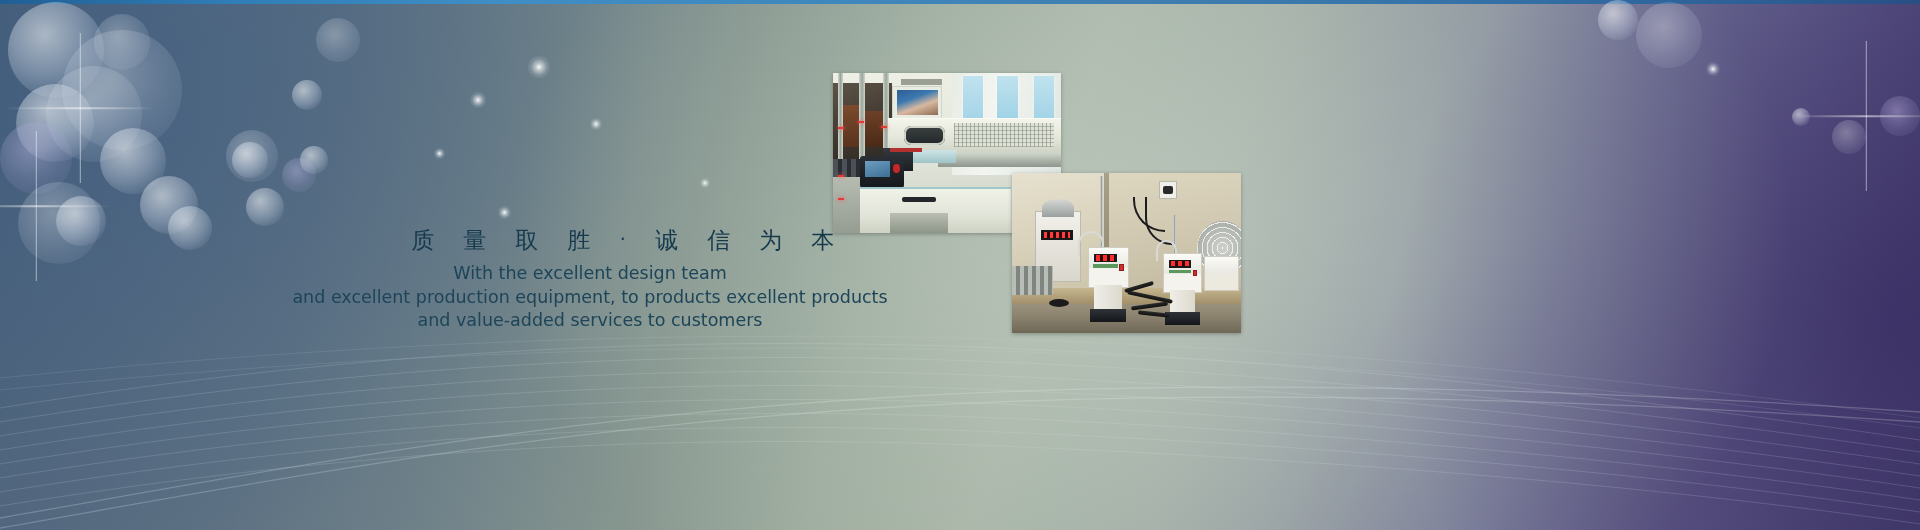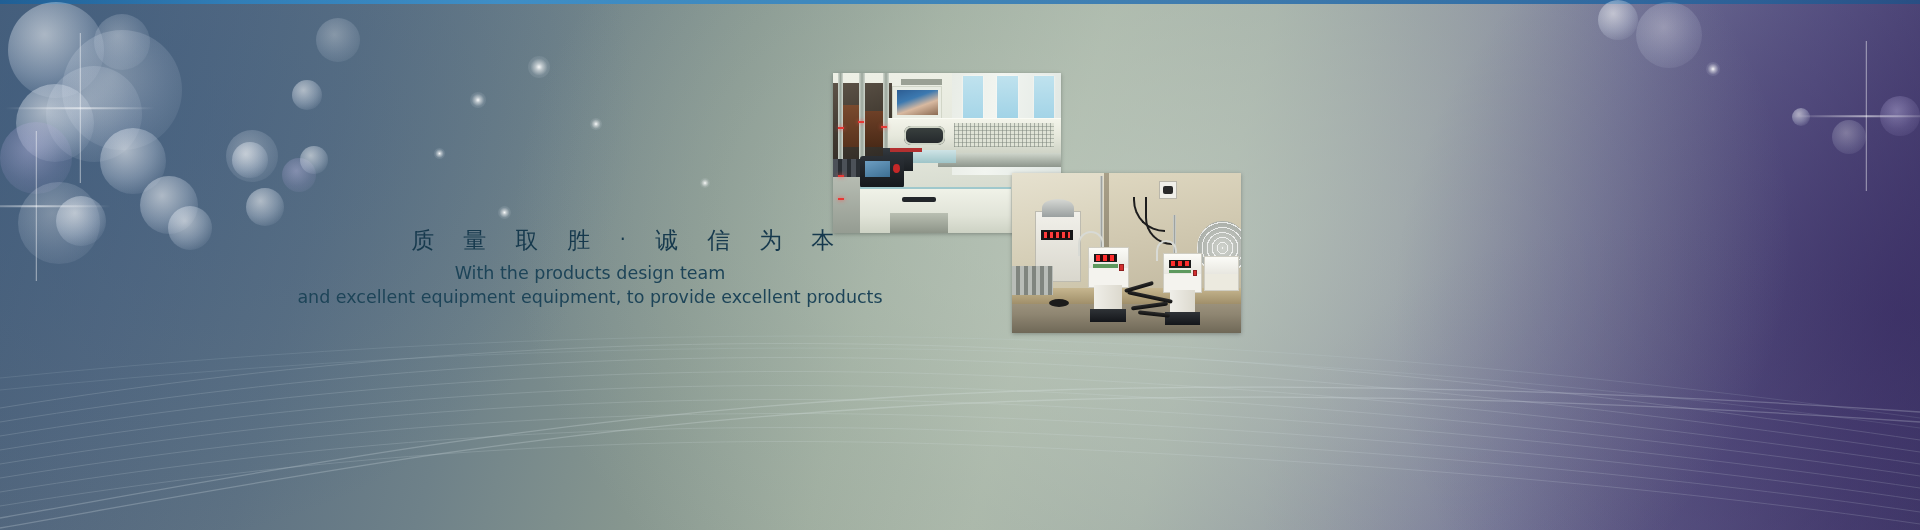--- a/index.html
+++ b/index.html
@@ -338,22 +338,23 @@
   </svg>
 
   <div class="text-wrap">
 
 
     <div class="slogan">
       <span class="ch">质</span><span class="ch">量</span><span class="ch">取</span><span class="ch">胜</span><span class="dot">·</span><span class="ch">诚</span><span class="ch">信</span><span class="ch">为</span><span class="ch">本</span>
     </div>
 
     <div class="body-copy">
-      <div>With the products design team</div>
-      <div>and excellent equipment equipment, to provide excellent products</div>
+      <div>With the excellent design team</div>
+      <div>and excellent production equipment, to products excellent products</div>
+      <div>and value-added services to customers</div>
     </div>
   </div>
 
   <div class="photo photo-a ph-frame-shadow">
     <div class="inner">
       <div class="pa">
         <div class="wallR"></div>
         <div class="win win1"></div>
         <div class="win win2"></div>
         <div class="win win3"></div>

